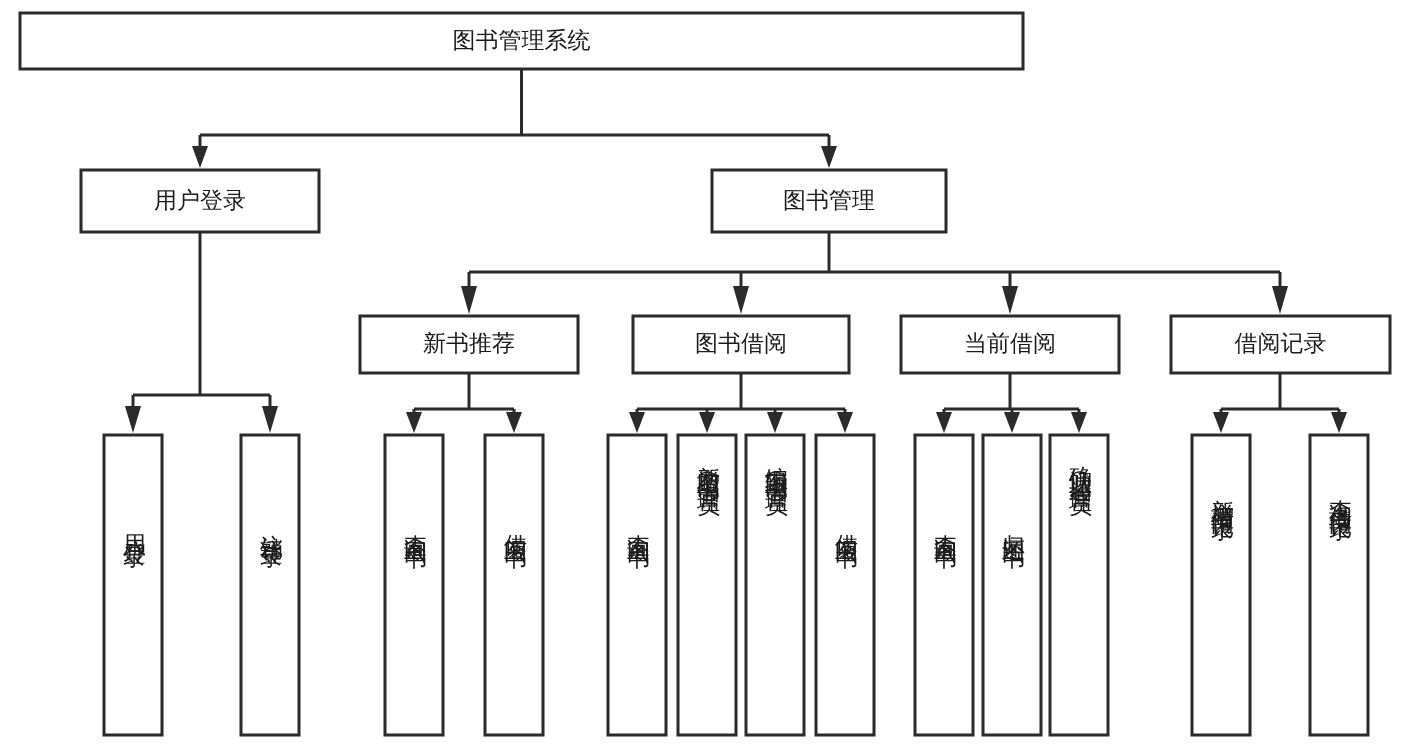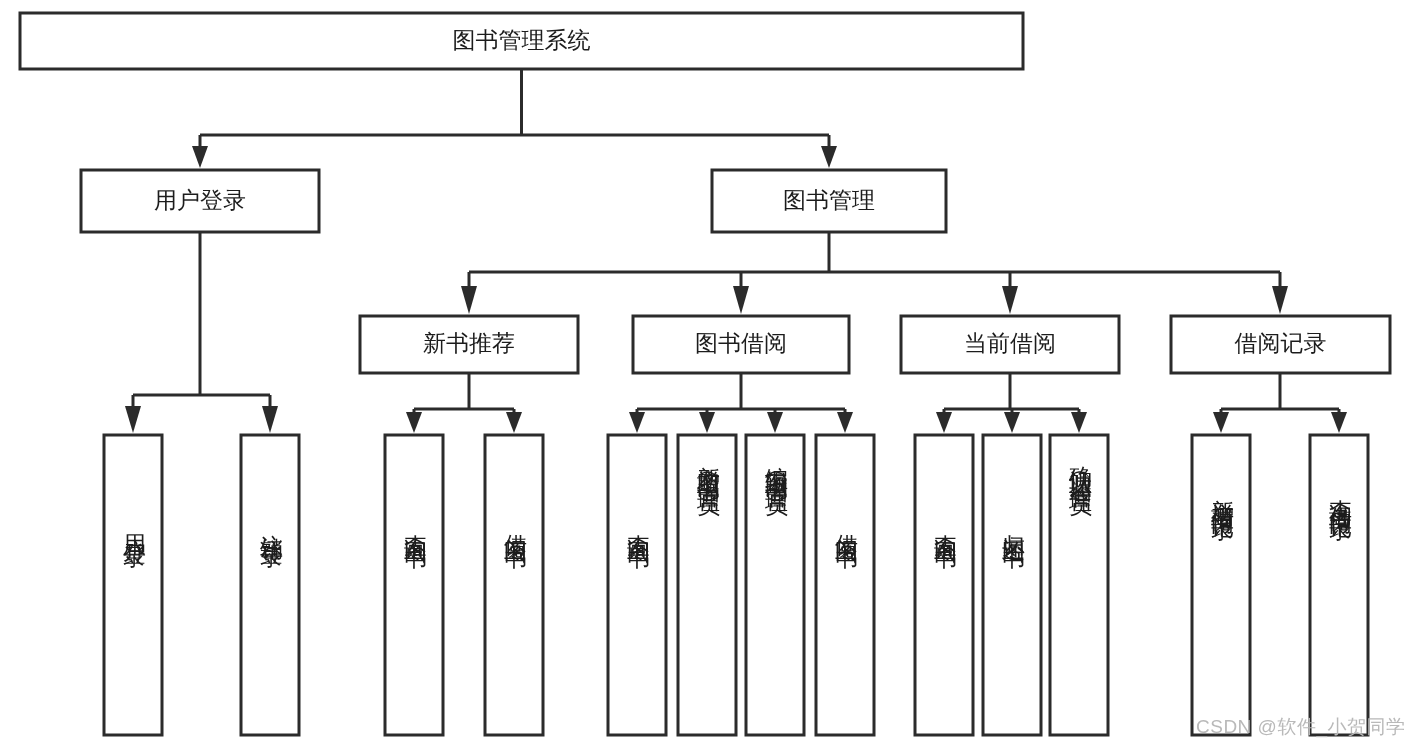--- a/index.html
+++ b/index.html
@@ -230,15 +230,14 @@
       <rect class="node-rect" x="1192" y="435" width="58" height="300"></rect>
       <text class="node-label-v" x="1221" y="481">新增借阅记录</text>
     </g>
     <g>
       <rect class="node-rect" x="1310" y="435" width="58" height="300"></rect>
       <text class="node-label-v" x="1339" y="481">查询借阅记录</text>
     </g>
 
   </svg>
 
-  <div class="watermark-text" style="left:1196px; top:714px;">CSDN @软件_小贺同学</div>
 
 </div>
 
 </body></html>

